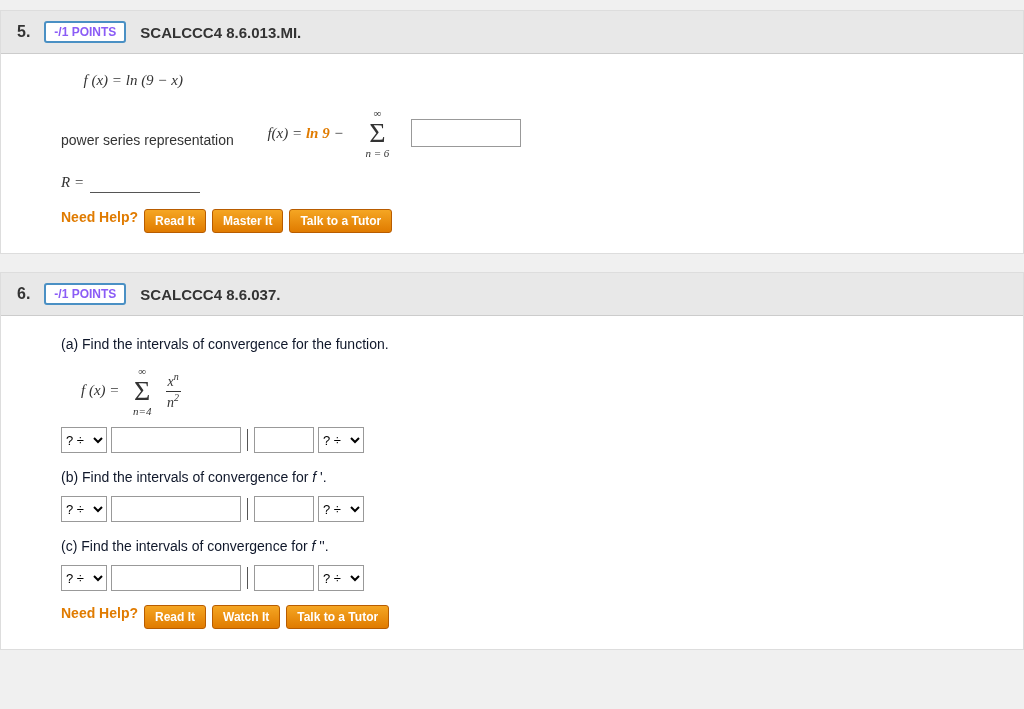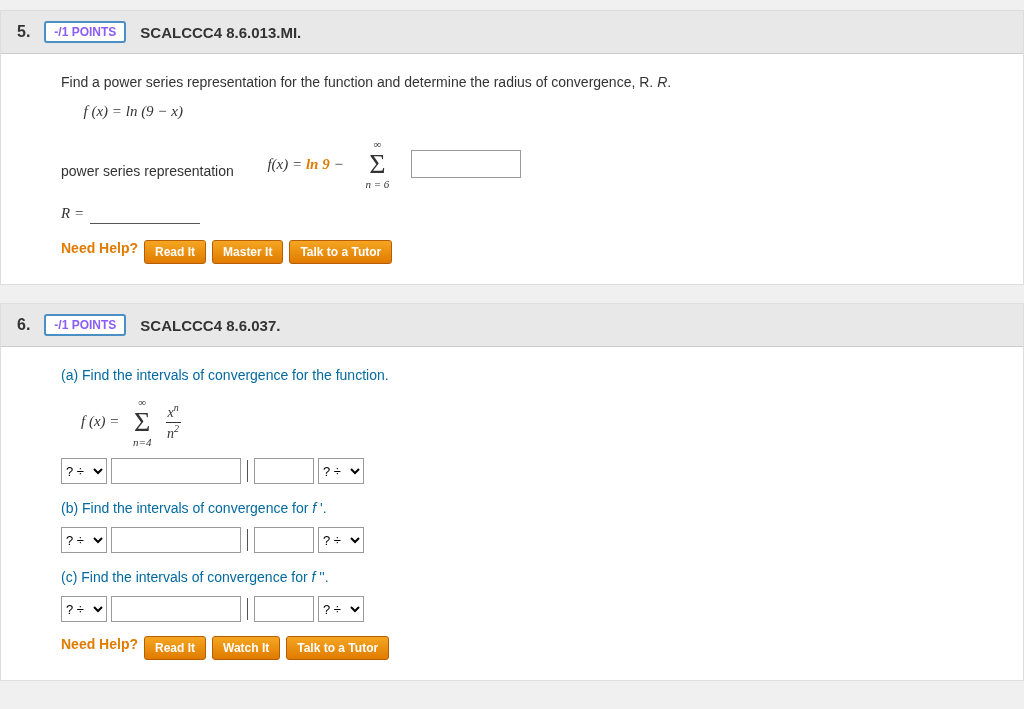--- a/index.html
+++ b/index.html
@@ -131,21 +131,21 @@
       padding: 4px 10px;
       border-radius: 3px;
       cursor: pointer;
     }
     .sub-part {
       margin-bottom: 14px;
     }
     .sub-part-label {
       font-size: 14px;
       margin-bottom: 8px;
-      color: #0369a1;
+      color: #0f172a;
       line-height: 1.5;
     }
     .interval-row {
       display: flex;
       align-items: center;
       gap: 4px;
       margin-bottom: 8px;
     }
     .spinner-select {
       width: 46px;
@@ -195,24 +195,20 @@
 
 <div class="page-wrapper">
 
   <div class="question-block">
     <div class="question-header">
       <span class="question-number">5.</span>
       <span class="points-badge">-/1 POINTS</span>
       <span class="question-id">SCALCCC4 8.6.013.MI.</span>
     </div>
     <div class="question-body">
-      <p class="problem-text">
-        <span>Find a power series representation for the function and determine the radius of convergence, R.</span>
-        <span class="math-italic"> R</span>.
-      </p>
       <p class="math-display">
         &nbsp;&nbsp;&nbsp;&nbsp;&nbsp;&nbsp;<em>f</em> (<em>x</em>) = ln (9 − <em>x</em>)
       </p>
 
       <div class="power-series-row">
         <span class="ps-label">power series representation</span>
         &nbsp;&nbsp;&nbsp;
         <span class="math-expr">
           <em>f</em>(<em>x</em>) = <span class="orange-text">ln 9</span> −
         </span>

